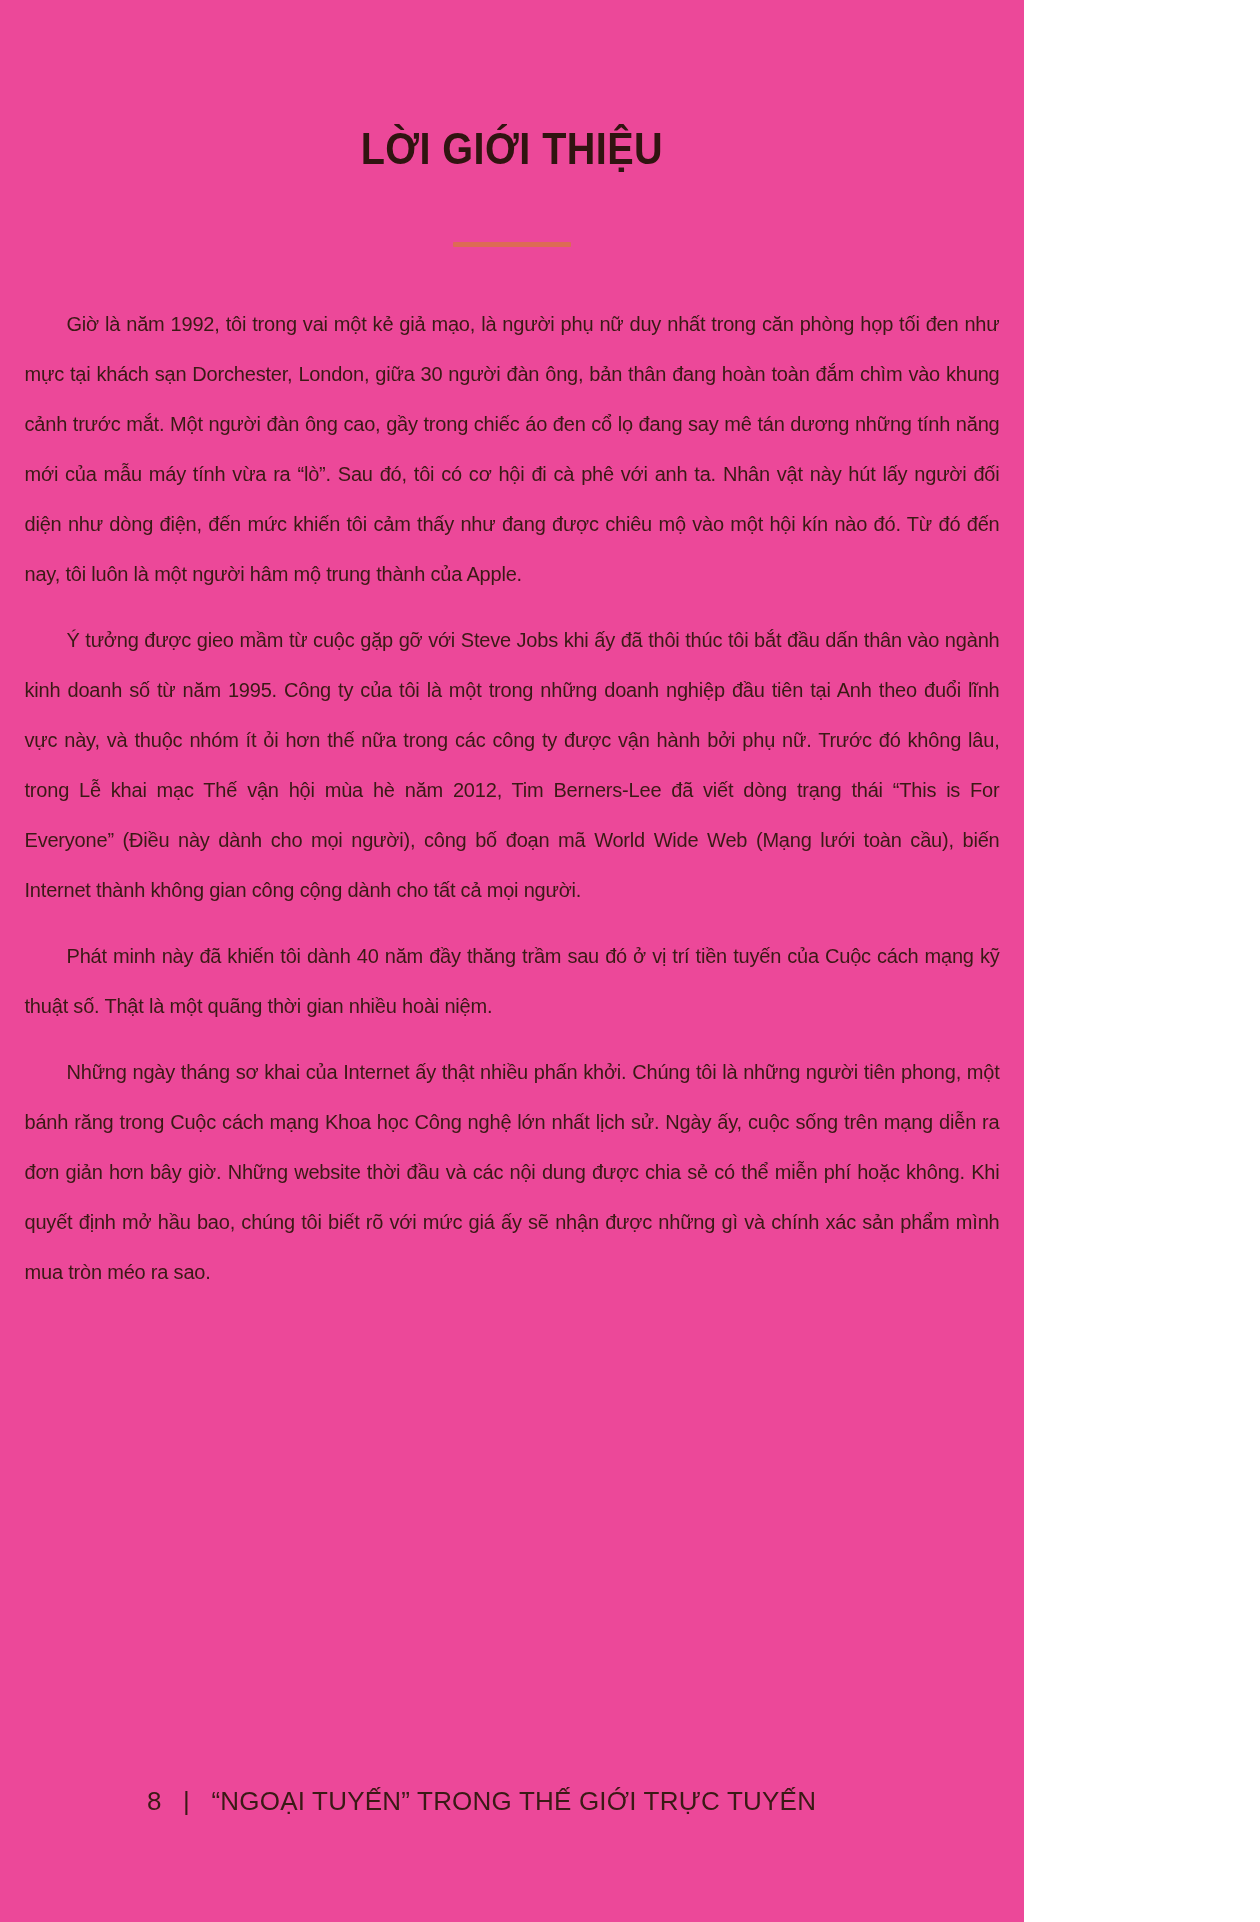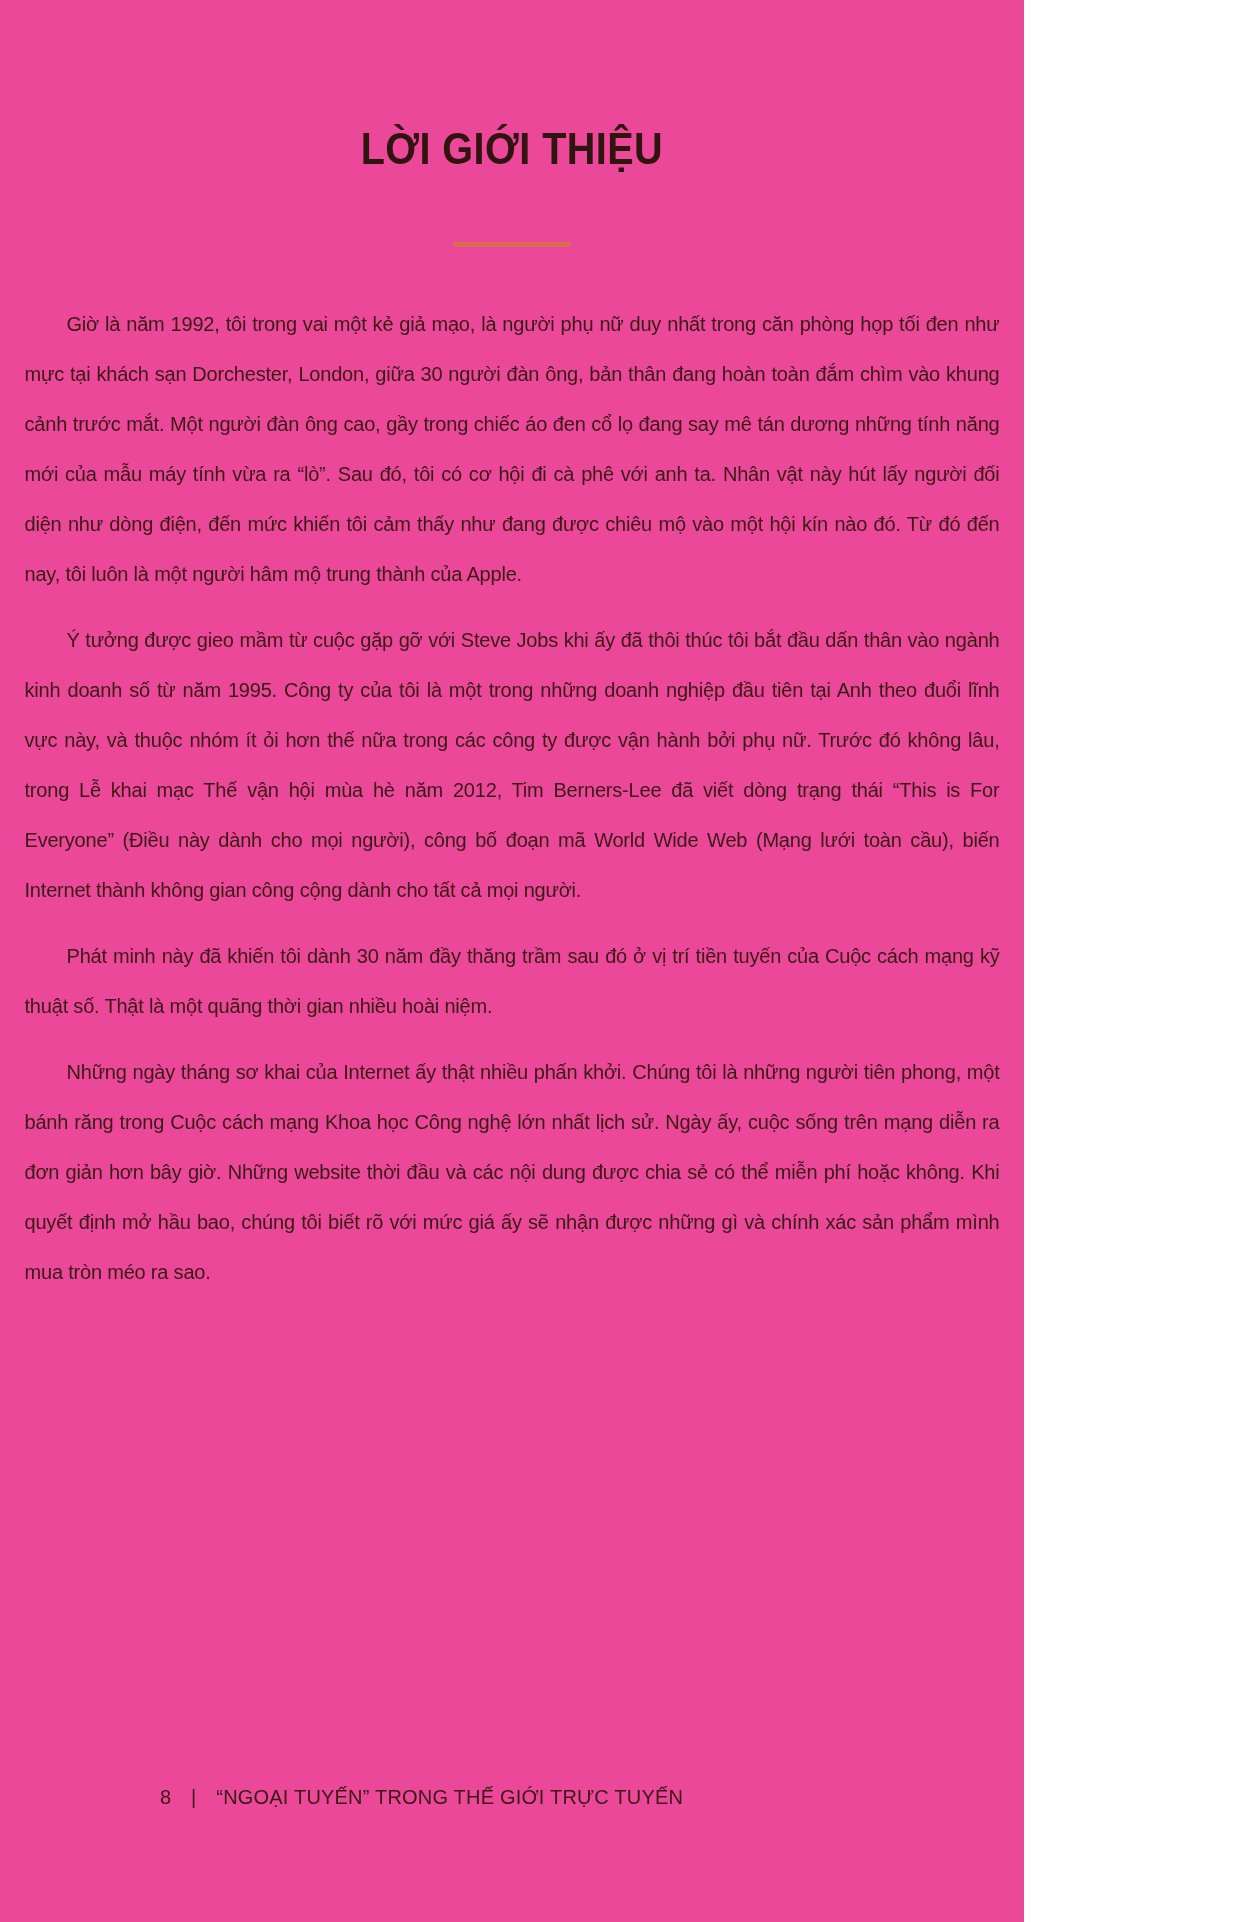--- a/index.html
+++ b/index.html
@@ -45,23 +45,23 @@
     margin: 0 0 16px 0;
     font-size: 20px;
     line-height: 50px;
     letter-spacing: -0.2px;
     text-align: justify;
     text-indent: 42px;
     color: #3a1a15;
   }
   .footer {
     position: absolute;
-    left: 160px;
+    left: 147px;
     top: 1786px;
-    font-size: 20px;
+    font-size: 26px;
     letter-spacing: 0.2px;
     color: #3a1a15;
     white-space: nowrap;
   }
   .footer .page-number { margin-right: 14px; }
   .footer .separator   { margin-right: 14px; }
 </style>
 </head>
 <body>
 
@@ -69,21 +69,21 @@
 
   <h1 class="chapter-title">
     <span class="squeeze">LỜI GIỚI THIỆU</span>
   </h1>
 
   <div class="divider"></div>
 
   <div class="content">
     <p>Giờ là năm 1992, tôi trong vai một kẻ giả mạo, là người phụ nữ duy nhất trong căn phòng họp tối đen như mực tại khách sạn Dorchester, London, giữa 30 người đàn ông, bản thân đang hoàn toàn đắm chìm vào khung cảnh trước mắt. Một người đàn ông cao, gầy trong chiếc áo đen cổ lọ đang say mê tán dương những tính năng mới của mẫu máy tính vừa ra “lò”. Sau đó, tôi có cơ hội đi cà phê với anh ta. Nhân vật này hút lấy người đối diện như dòng điện, đến mức khiến tôi cảm thấy như đang được chiêu mộ vào một hội kín nào đó. Từ đó đến nay, tôi luôn là một người hâm mộ trung thành của Apple.</p>
     <p>Ý tưởng được gieo mầm từ cuộc gặp gỡ với Steve Jobs khi ấy đã thôi thúc tôi bắt đầu dấn thân vào ngành kinh doanh số từ năm 1995. Công ty của tôi là một trong những doanh nghiệp đầu tiên tại Anh theo đuổi lĩnh vực này, và thuộc nhóm ít ỏi hơn thế nữa trong các công ty được vận hành bởi phụ nữ. Trước đó không lâu, trong Lễ khai mạc Thế vận hội mùa hè năm 2012, Tim Berners-Lee đã viết dòng trạng thái “This is For Everyone” (Điều này dành cho mọi người), công bố đoạn mã World Wide Web (Mạng lưới toàn cầu), biến Internet thành không gian công cộng dành cho tất cả mọi người.</p>
-    <p>Phát minh này đã khiến tôi dành 30 năm đầy thăng trầm sau đó ở vị trí tiền tuyến của Cuộc cách mạng kỹ thuật số. Thật là một quãng thời gian nhiều hoài niệm.</p>
+    <p>Phát minh này đã khiến tôi dành 40 năm đầy thăng trầm sau đó ở vị trí tiền tuyến của Cuộc cách mạng kỹ thuật số. Thật là một quãng thời gian nhiều hoài niệm.</p>
     <p>Những ngày tháng sơ khai của Internet ấy thật nhiều phấn khởi. Chúng tôi là những người tiên phong, một bánh răng trong Cuộc cách mạng Khoa học Công nghệ lớn nhất lịch sử. Ngày ấy, cuộc sống trên mạng diễn ra đơn giản hơn bây giờ. Những website thời đầu và các nội dung được chia sẻ có thể miễn phí hoặc không. Khi quyết định mở hầu bao, chúng tôi biết rõ với mức giá ấy sẽ nhận được những gì và chính xác sản phẩm mình mua tròn méo ra sao.</p>
   </div>
 
   <div class="footer">
     <span class="page-number">8</span>
     <span class="separator">|</span>
     <span class="running-title">“NGOẠI TUYẾN” TRONG THẾ GIỚI TRỰC TUYẾN</span>
   </div>
 
 </div>

